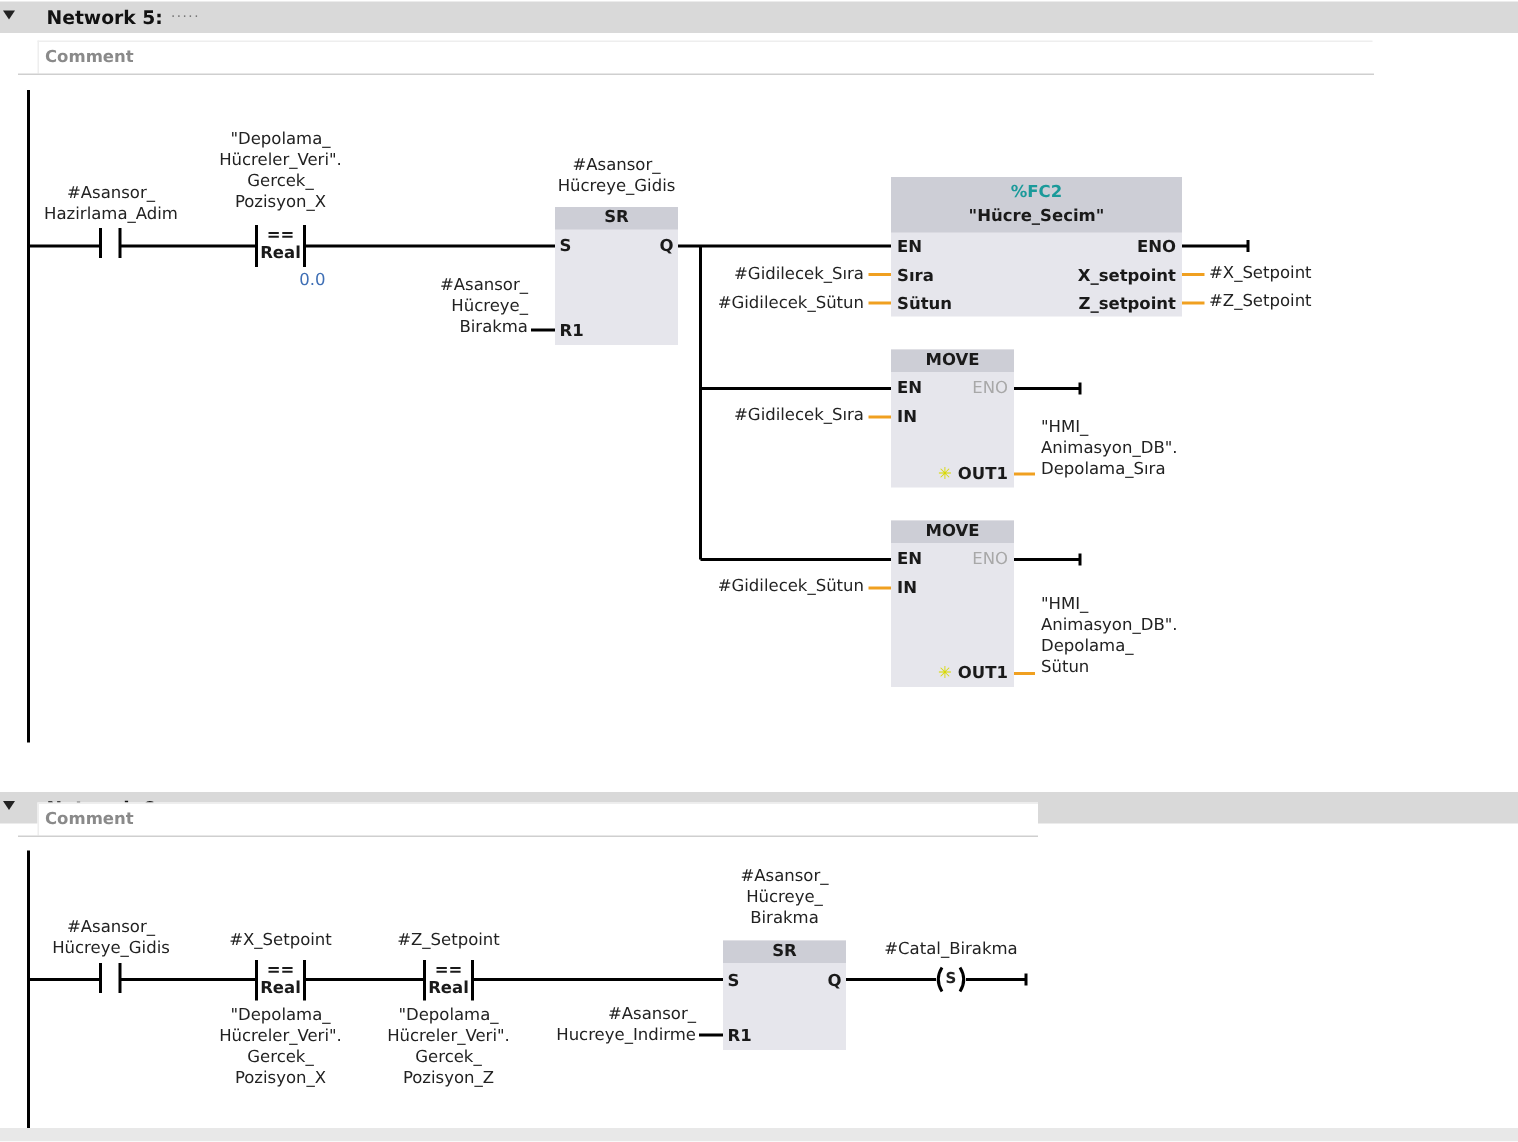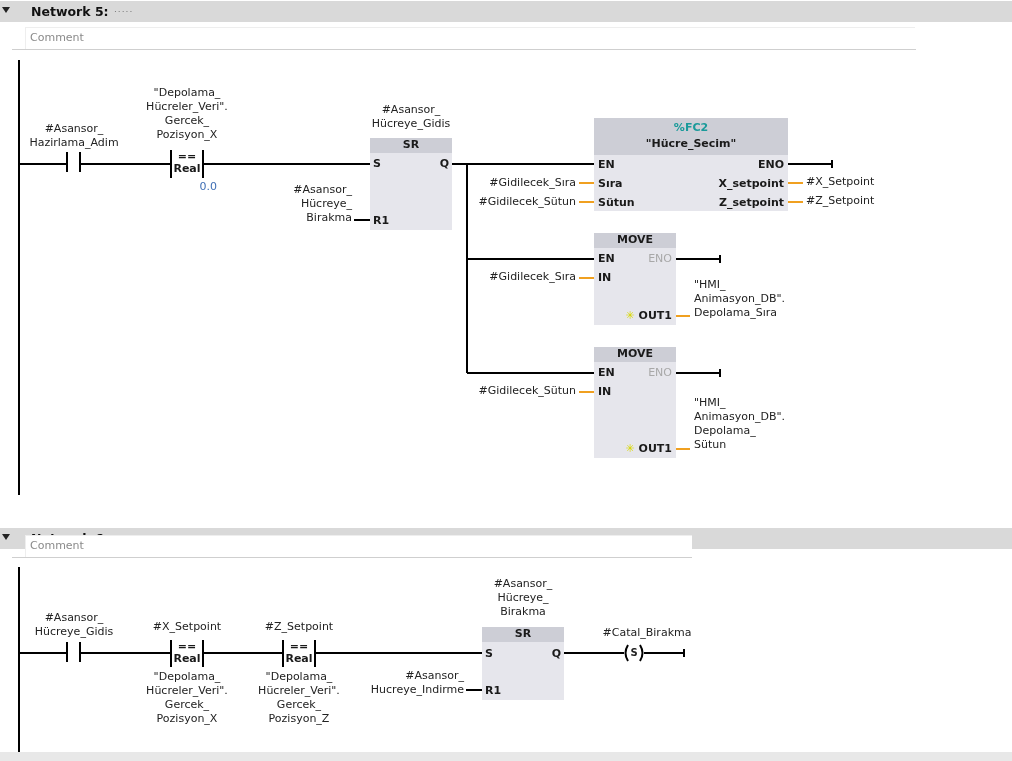--- a/index.html
+++ b/index.html
@@ -3,21 +3,21 @@
 <meta charset="utf-8">
 <style>
   * { box-sizing: border-box; margin: 0; padding: 0; }
   html, body { width: 1012px; height: 761px; overflow: hidden; background: #ffffff; }
   body { position: relative; font-family: "DejaVu Sans", sans-serif; font-size: 11px; color: #1a1a1a; }
   .net-header { position: absolute; left: 0; width: 1012px; height: 21px; background: #d9d9d9; }
   .net-toggle { position: absolute; left: 2px; top: 6px; width: 0; height: 0; border-left: 4px solid transparent; border-right: 4px solid transparent; border-top: 6px solid #222; }
   .net-title { position: absolute; left: 31px; top: 3px; font-weight: bold; font-size: 12.5px; color: #111; }
   .net-dots { position: absolute; left: 114px; top: 3px; font-size: 9px; color: #777; letter-spacing: 1px; }
   .comment-box { position: absolute; left: 25px; height: 22px; background: #fff; border-top: 1px solid #eee; border-left: 1px solid #eee; }
-  .comment-text { position: absolute; left: 4px; top: 3px; font-size: 11px; color: #8a8a8a; }
+  .comment-text { position: absolute; left: 4px; top: 3px; font-size: 11px; color: #8a8a8a; font-weight: bold; }
   .comment-line { position: absolute; left: 12px; height: 1px; background: #cfcfcf; }
   .lbl { position: absolute; font-size: 11px; line-height: 14px; color: #222; text-align: center; white-space: nowrap; }
   .lbl.r { text-align: right; }
   .lbl.l { text-align: left; }
   .blue { color: #3f6fb5; text-align: right; }
   .box { position: absolute; background: #e6e6ec; }
   .box-head { position: absolute; left: 0; top: 0; right: 0; background: #cdced6; text-align: center; font-weight: bold; font-size: 11px; }
   .pin { position: absolute; font-size: 11px; font-weight: bold; line-height: 14px; color: #1a1a1a; white-space: nowrap; }
   .pin.gray { color: #a8a8a8; font-weight: normal; }
   .fc-num { color: #1a9a9a; font-weight: bold; }
@@ -224,16 +224,16 @@
   <div class="box-head" style="height:15px;">SR</div>
   <span class="pin" style="left:3px; top:20px;">S</span>
   <span class="pin" style="right:3px; top:20px;">Q</span>
   <span class="pin" style="left:3px; top:57px;">R1</span>
 </div>
 <div class="lbl r" style="left:350px; top:669px; width:114px;">
   <div>#Asansor_</div>
   <div>Hucreye_Indirme</div>
 </div>
 
-<div class="lbl" style="left:597px; top:626px; width:100px;">#Catal_Birakma</div>
+<div class="lbl" style="left:584px; top:626px; width:100px;">#Catal_Birakma</div>
 <div class="lbl" style="left:628px; top:646px; width:12px; font-weight:bold; font-size:10px;">S</div>
 
 <div class="bottom-bar"></div>
 
 </body></html>

